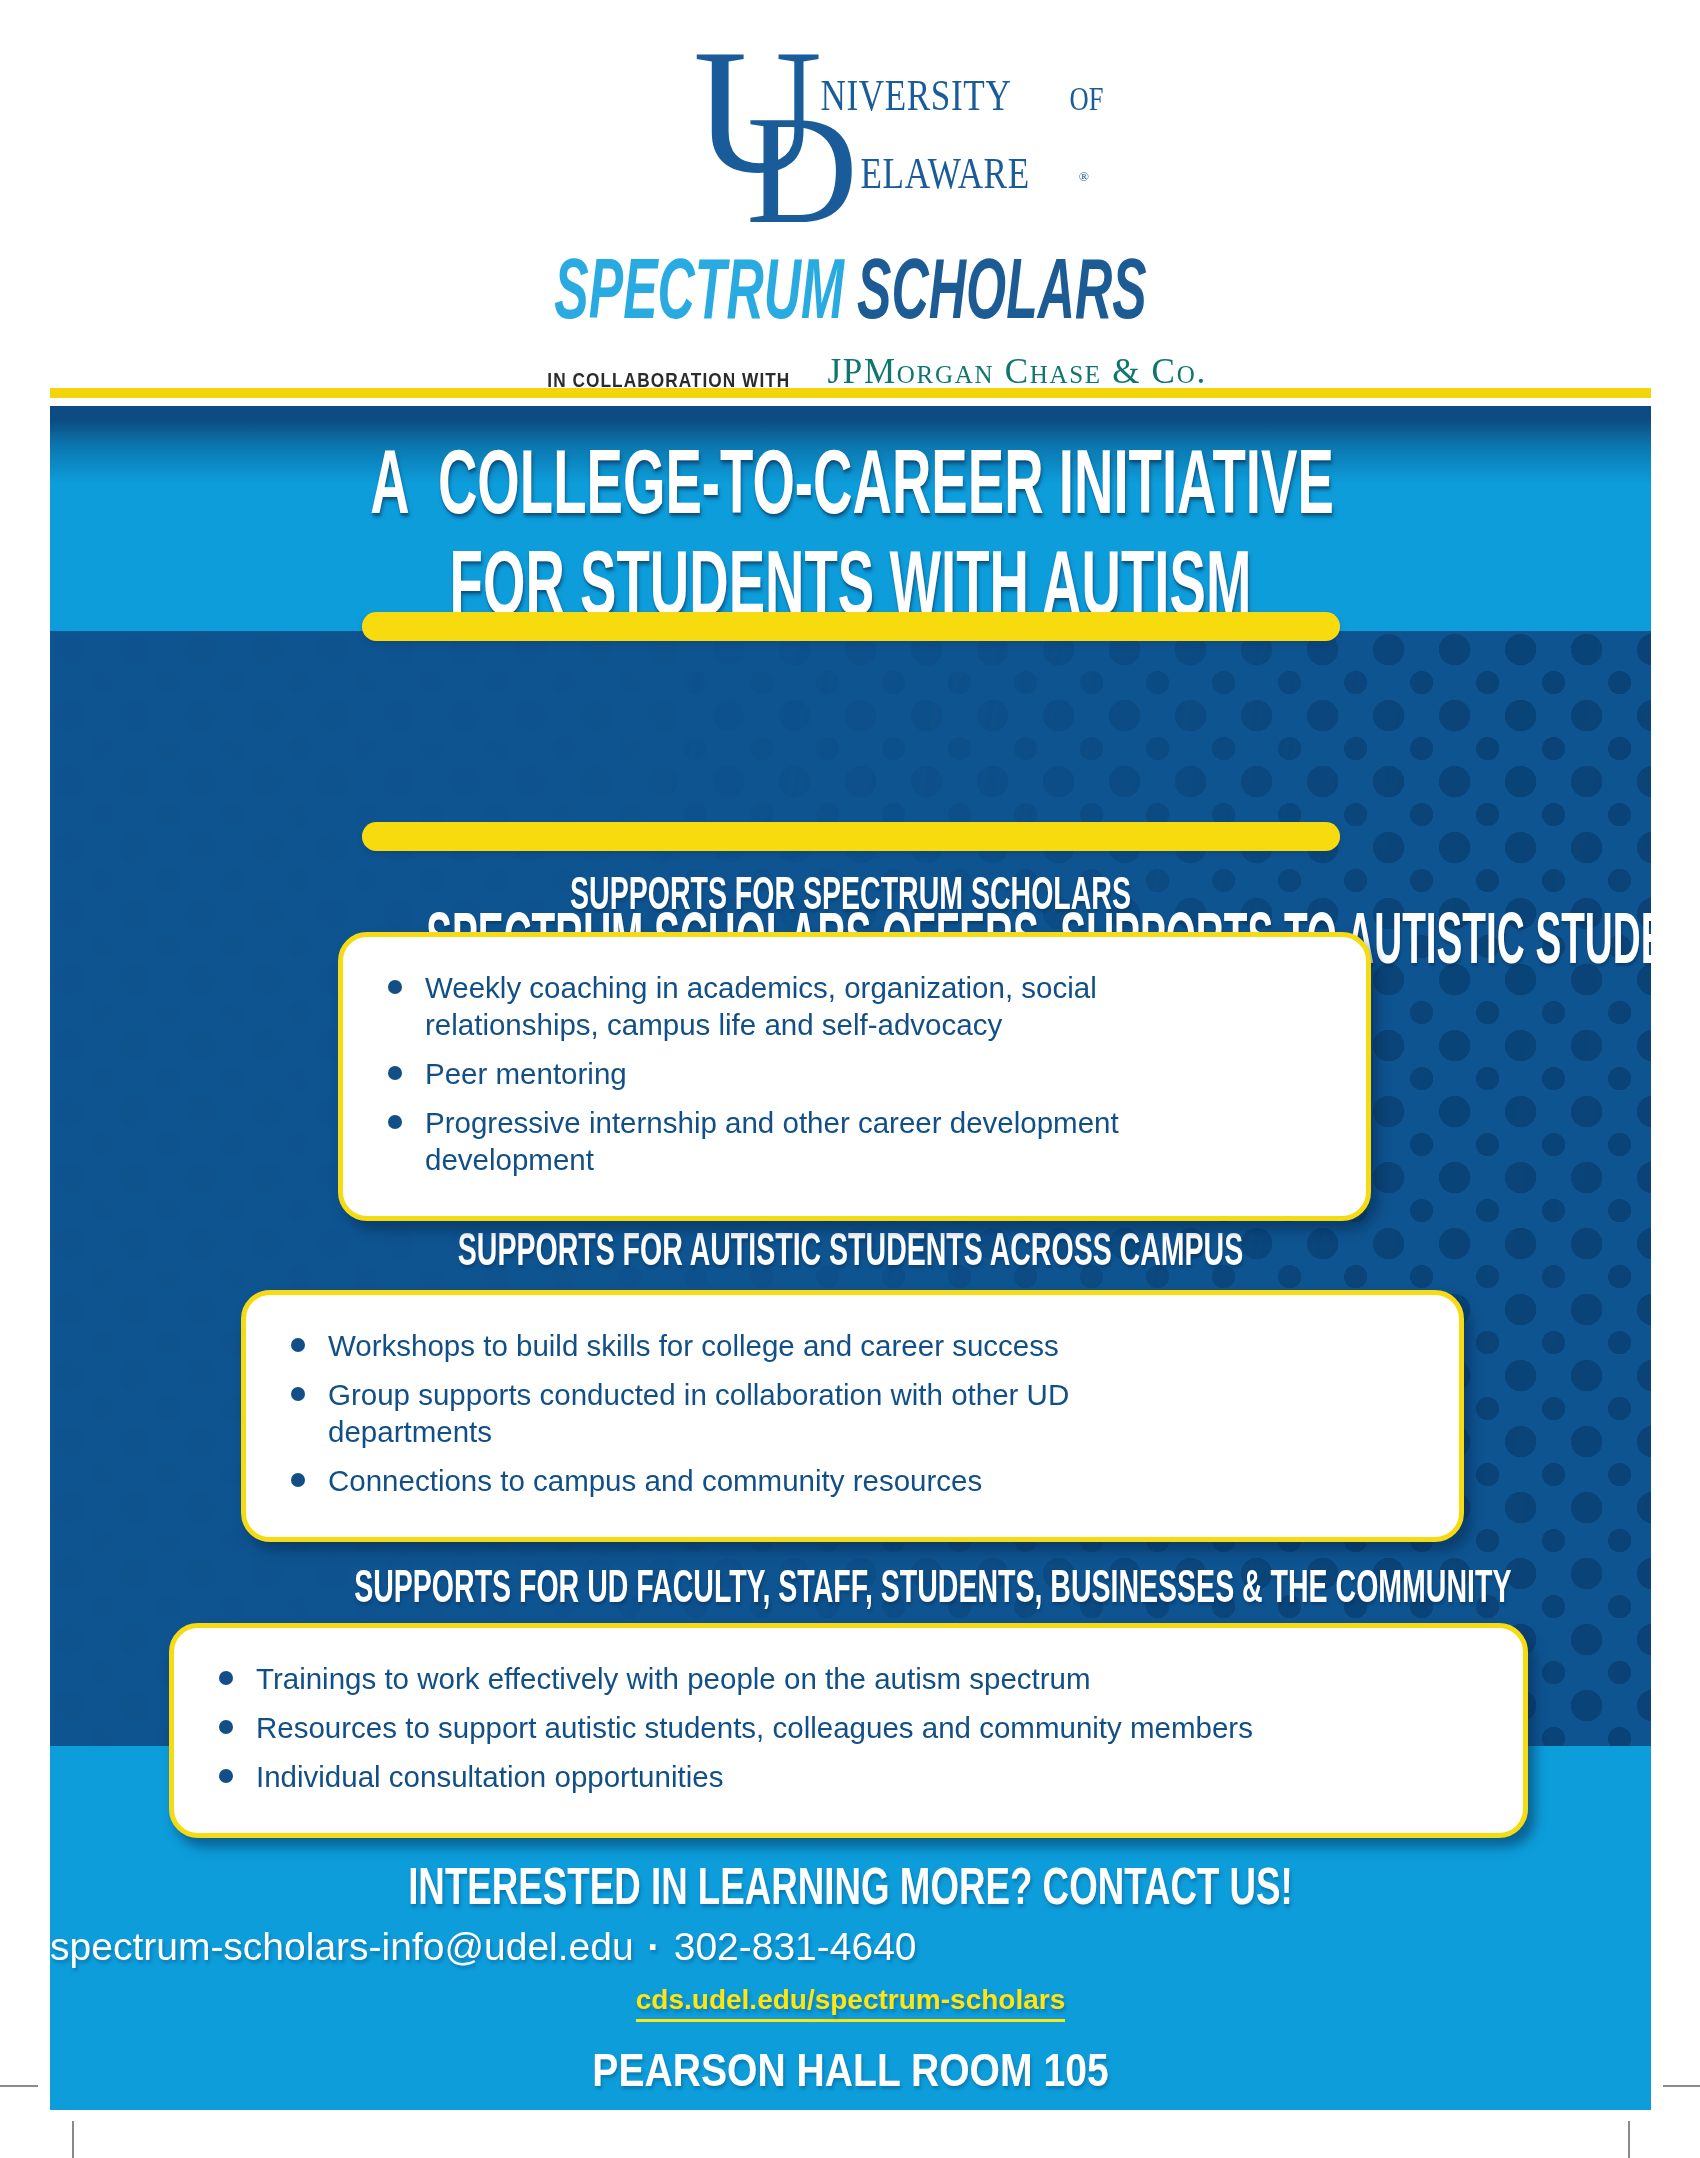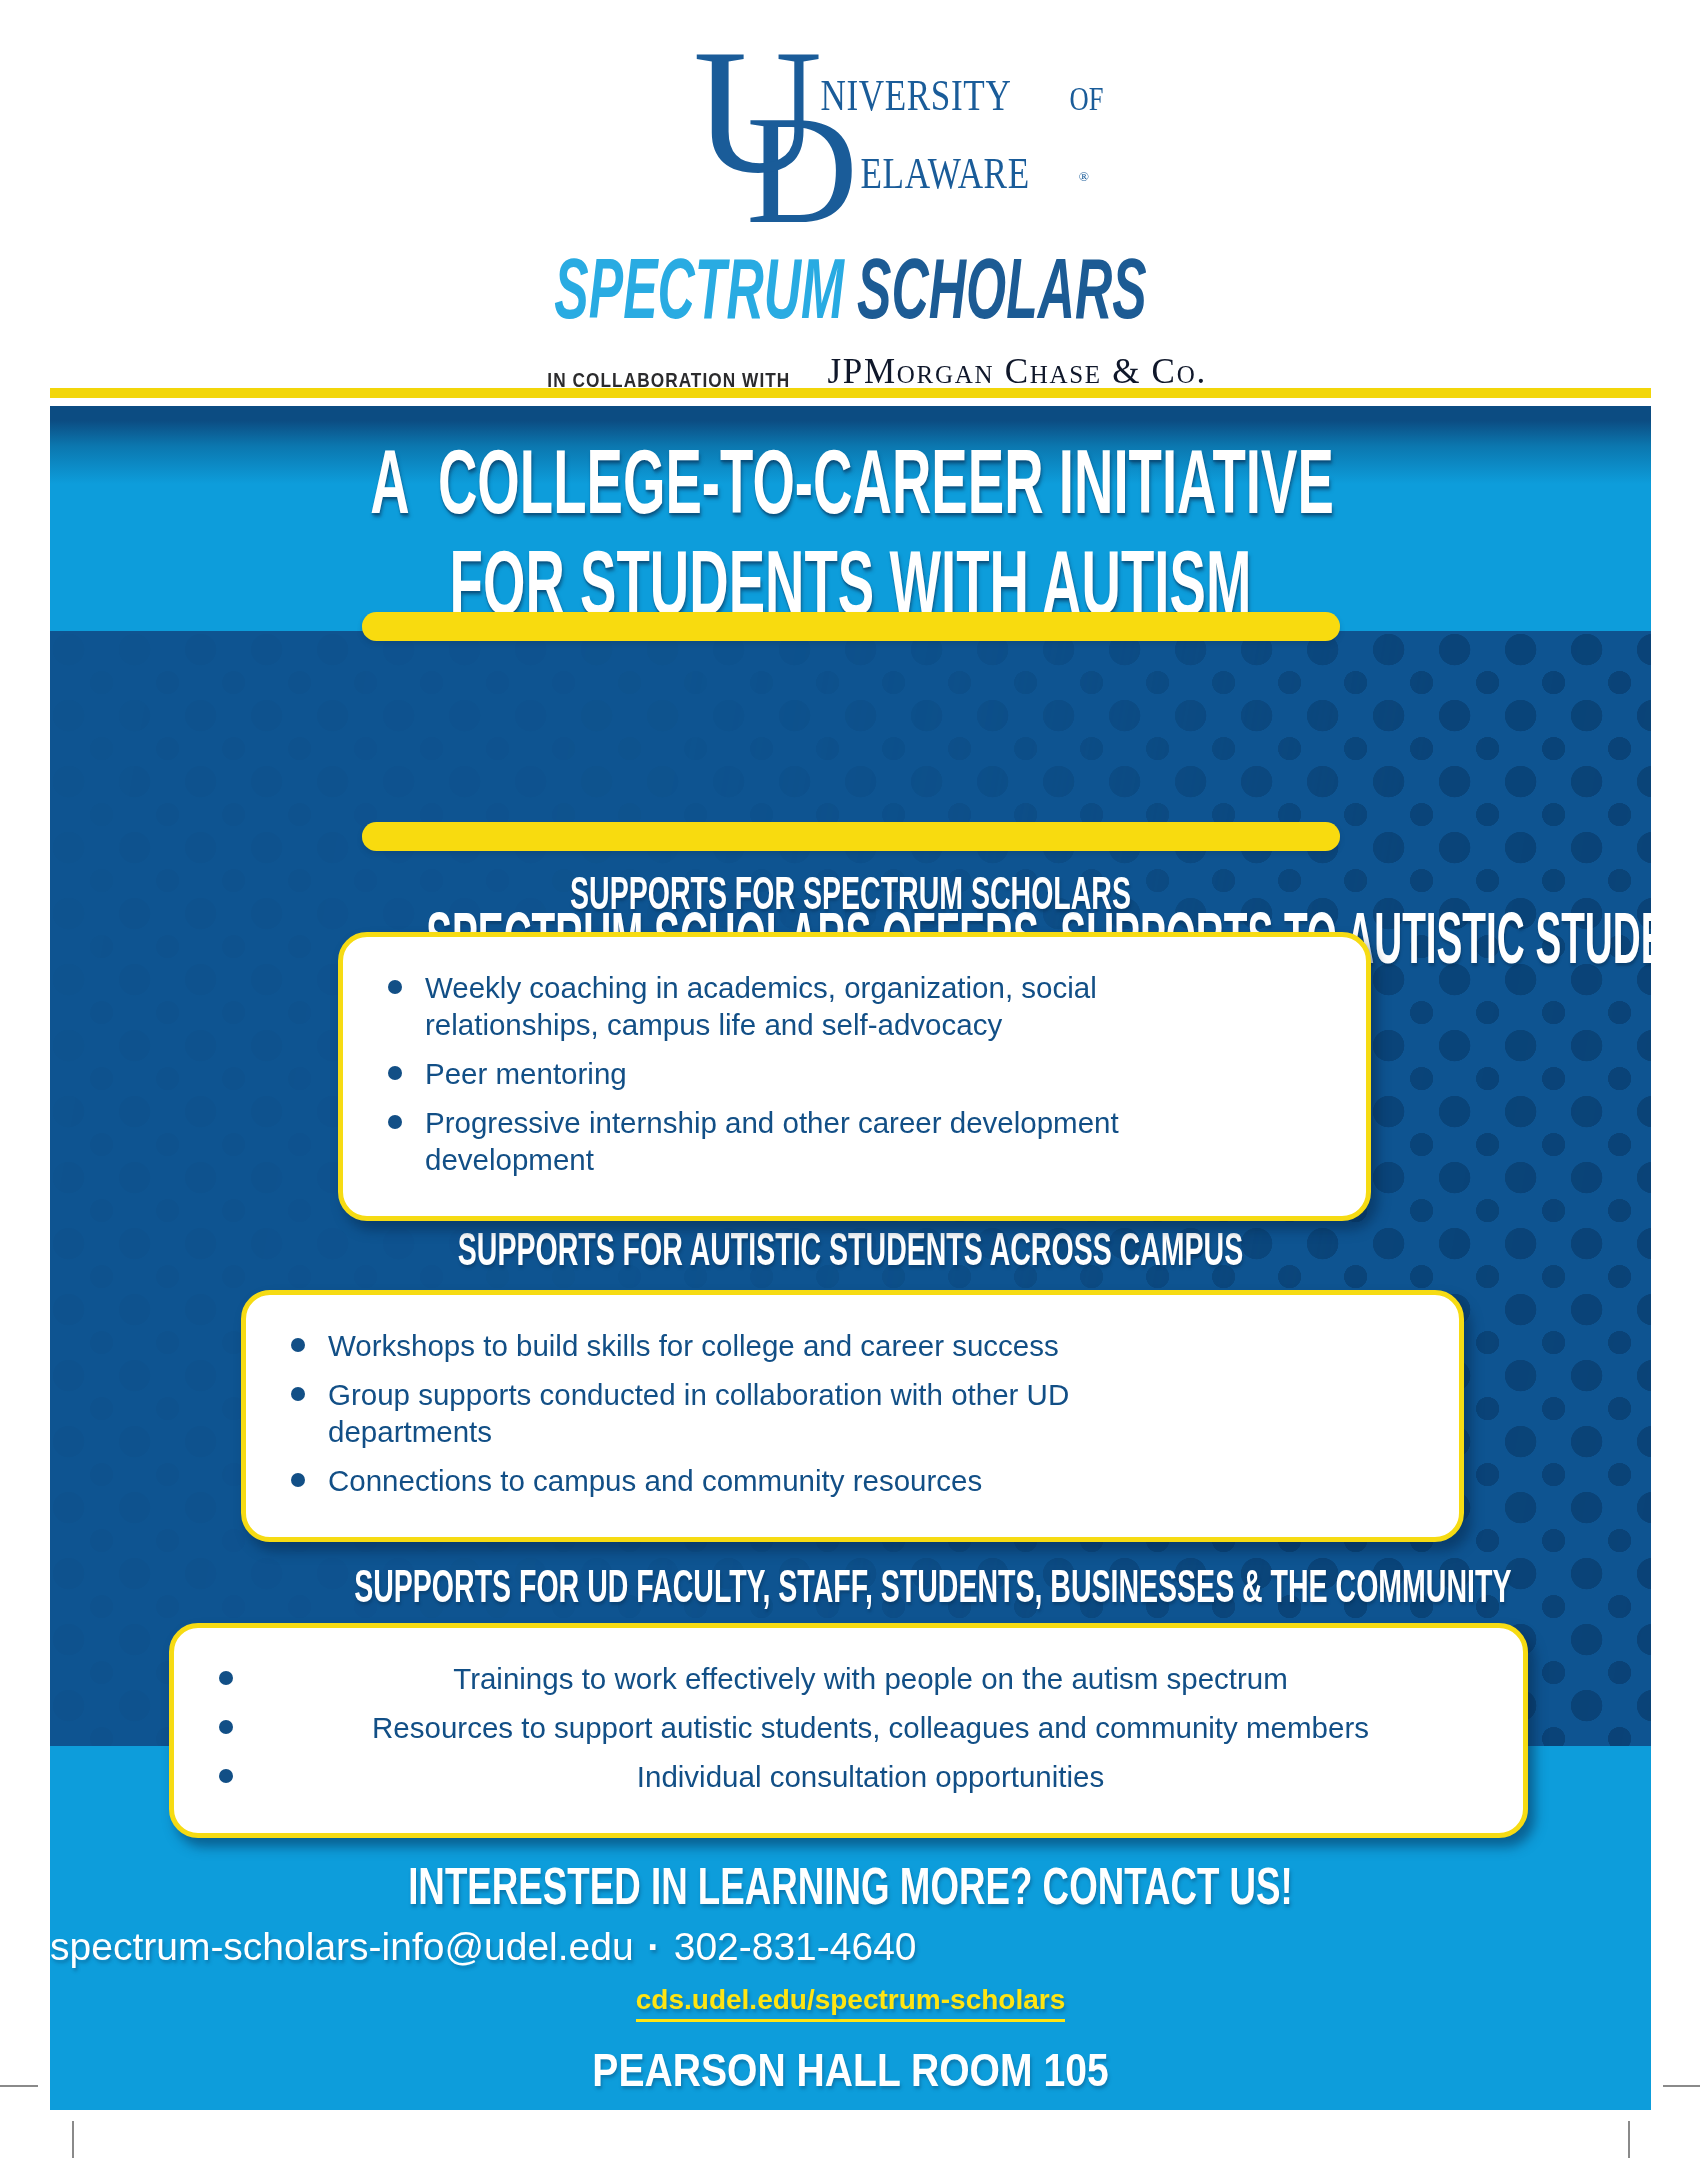--- a/index.html
+++ b/index.html
@@ -40,21 +40,21 @@
                    font-size:86px; font-weight:700; font-style:italic;
                    transform:scaleX(0.60); letter-spacing:0px; }
   .program-first  { color:#29ABE2; margin-right:22px; }
   .program-second { color:#1C5B94; }
 
   .collab-row { position:absolute; left:0; top:352px; width:100%;
                 display:flex; justify-content:center; align-items:flex-end; gap:37px; }
   .collab-label { font-size:21px; font-weight:700; letter-spacing:1.3px; color:#2b2b2d;
                   display:inline-block; transform:scaleX(0.82); transform-origin:right center; }
   .collab-partner { font-family:"Liberation Serif", serif; font-variant:small-caps;
-                    font-size:35px; letter-spacing:1.7px; color:#0f172a; }
+                    font-size:35px; letter-spacing:1.7px; color:#0f766e; }
 
   
   .poster { position:absolute; left:50px; top:388px; width:1601px; height:1722px; }
 
   .top-stripe { position:absolute; left:0; top:0; width:100%; height:10px; background:#F2D60A; }
 
   .banner { position:absolute; left:0; top:18px; width:100%; height:233px;
             background:linear-gradient(180deg,#0C4C82 0px,#0C4C82 14.3px,#0B77AF 40px,#0D9DDB 78px,#0D9DDB 100%); }
   .banner-text { position:absolute; left:0; top:25px; width:100%; }
 
@@ -89,21 +89,21 @@
                      text-shadow:1.7px 3.4px 3.4px rgba(7,45,80,0.40); z-index:4; }
   .sh-1 { top:479px; }
   .sh-2 { top:835px; }
   .sh-3 { top:1172px; }
 
   .card { position:absolute; background:#ffffff; border:5px solid #F6DB13; border-radius:29px;
           box-shadow:6.7px 8.4px 11.8px rgba(6,40,75,0.50); z-index:6;
           padding:20px 38px 26px 38px; box-sizing:border-box; }
   .card-1 { top:544px;  left:288px; width:1033px; }
   .card-2 { top:902px; left:191px; width:1223px; }
-  .card-3 { top:1235px; left:119px; width:1359px;text-align:center; }
+  .card-3 { top:1235px; left:119px; width:1359px; }
 
   .card ul { list-style:none; margin:0; padding:0; }
   .card li { position:relative; padding-left:44px; margin:11.8px 0;
              font-size:29.5px; line-height:1.26; color:#124F86; }
   .bullet { position:absolute; left:6.7px; top:11px; width:14.3px; height:14.3px;
             border-radius:50%; background:#124F86; }
   .card-1 li { max-width:826px; }
   .card-2 li { max-width:911px; }
 
   .bottom-section { position:absolute; left:0; top:1358px; width:100%; height:364px; background:#0D9DDB; }

